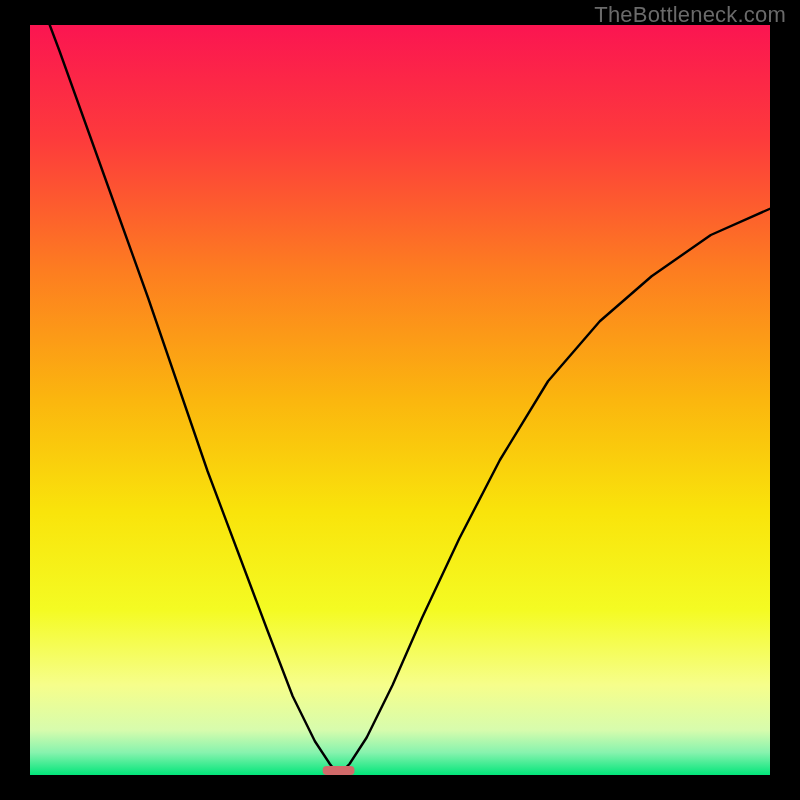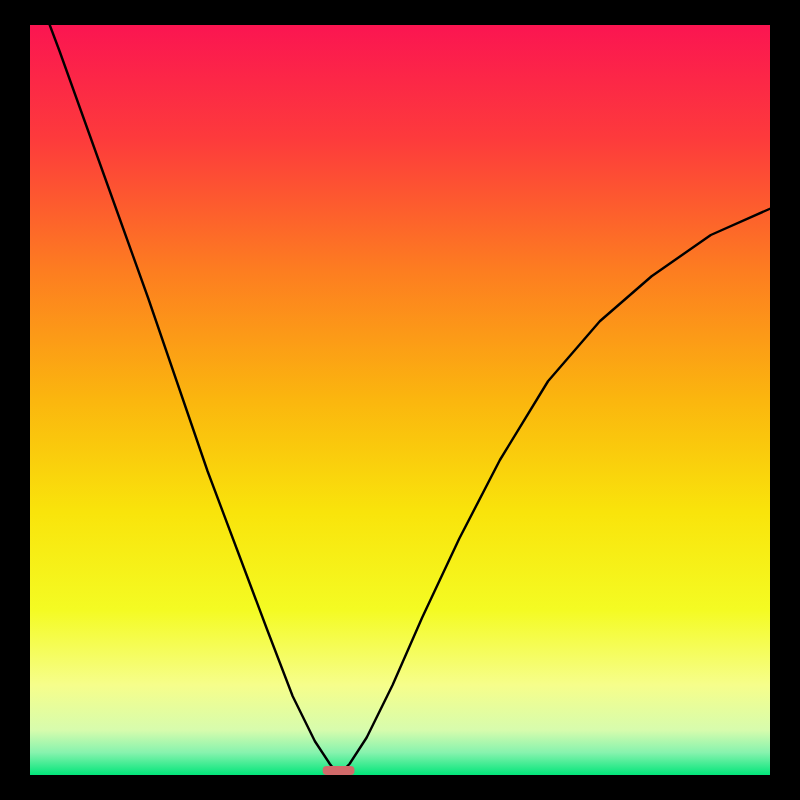--- a/index.html
+++ b/index.html
@@ -30,20 +30,21 @@
   svg {
     position: absolute;
     top: 0;
     left: 0;
   }
 </style>
 </head>
 <body>
 
 <div class="chart-wrap">
+  <div class="watermark">TheBottleneck.com</div>
   <svg id="chart-svg" width="800" height="800" viewBox="0 0 800 800">
       <defs>
         <linearGradient id="bg-grad" x1="0" y1="0" x2="0" y2="1">
           <stop offset="0%" stop-color="#fb1551"></stop>
           <stop offset="15%" stop-color="#fd3a3c"></stop>
           <stop offset="33%" stop-color="#fd7e20"></stop>
           <stop offset="50%" stop-color="#fbb60e"></stop>
           <stop offset="65%" stop-color="#f9e40b"></stop>
           <stop offset="78%" stop-color="#f4fb23"></stop>
           <stop offset="88%" stop-color="#f6fe8b"></stop>

